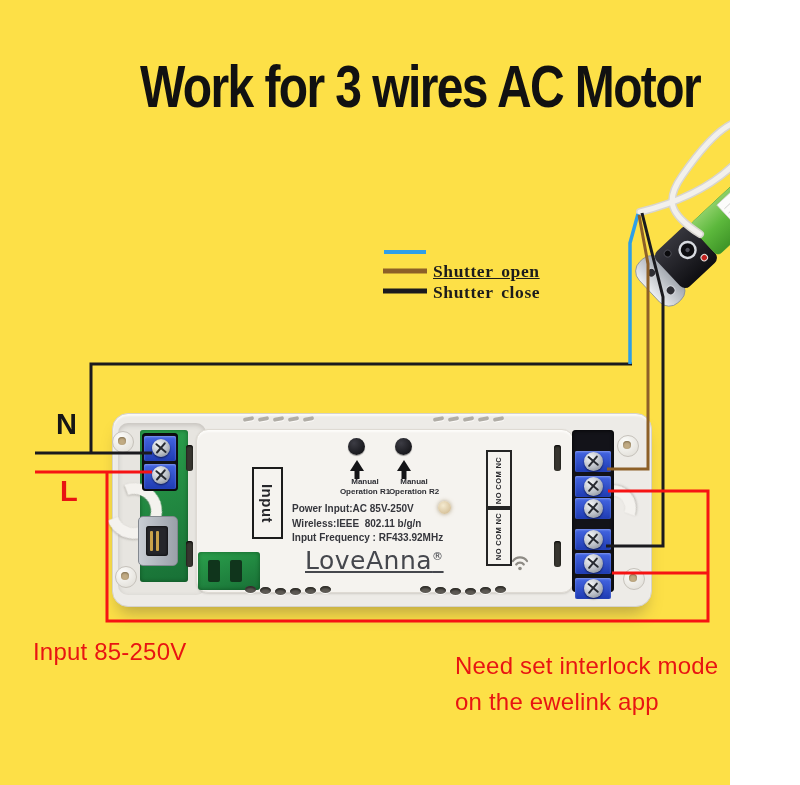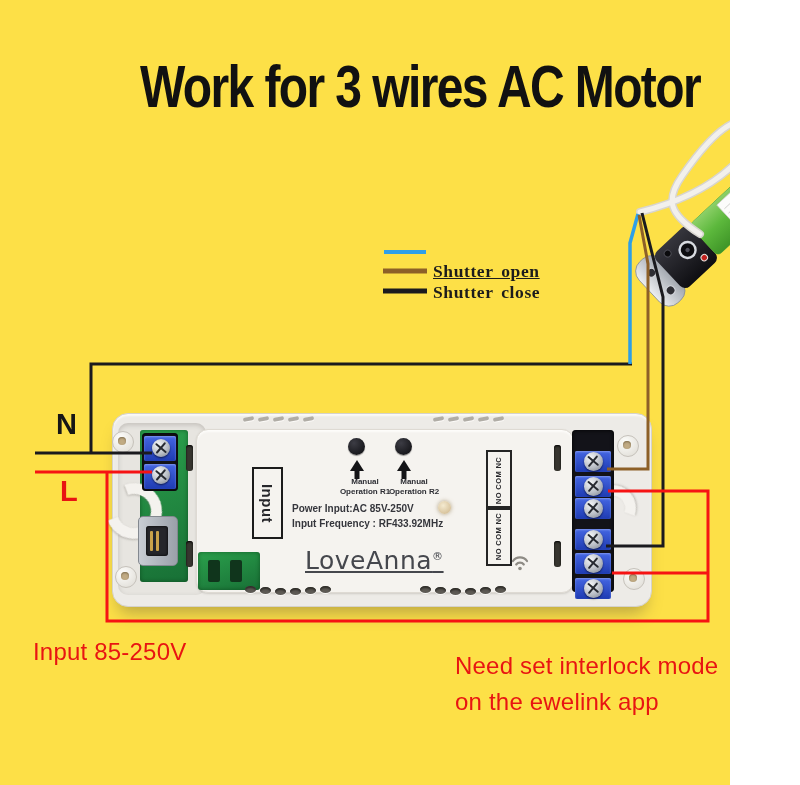--- a/index.html
+++ b/index.html
@@ -155,20 +155,21 @@
     </div>
     <div class="abs blabel z3" style="left:266px;top:64px;width:72px;">
       <div>Manual</div>
         <div>Operation R2</div>
     </div>
 
     <div class="abs z3" id="led" style="left:326px;top:88px;"></div>
 
     <div class="abs z3" style="left:180px;top:89px;width:200px;">
       <div class="spec">Power Input:AC 85V-250V</div>
+      <div class="spec">Wireless:IEEE  802.11 b/g/n</div>
       <div class="spec">Input Frequency : RF433.92MHz</div>
     </div>
 
     <div class="abs z3" id="brand" style="left:193px;top:133px;width:150px;">
       <span>LoveAnna</span><sup>®</sup>
     </div>
 
     <svg class="abs z3" style="left:398px;top:142px;" width="20" height="17" viewBox="0 0 20 17">
       <path d="M3 6 a8.5 8.5 0 0 1 14 0" fill="none" stroke="#8e8b85" stroke-width="2.2" stroke-linecap="round"></path>
       <path d="M6.2 9.5 a4.8 4.8 0 0 1 7.6 0" fill="none" stroke="#8e8b85" stroke-width="2.2" stroke-linecap="round"></path>

